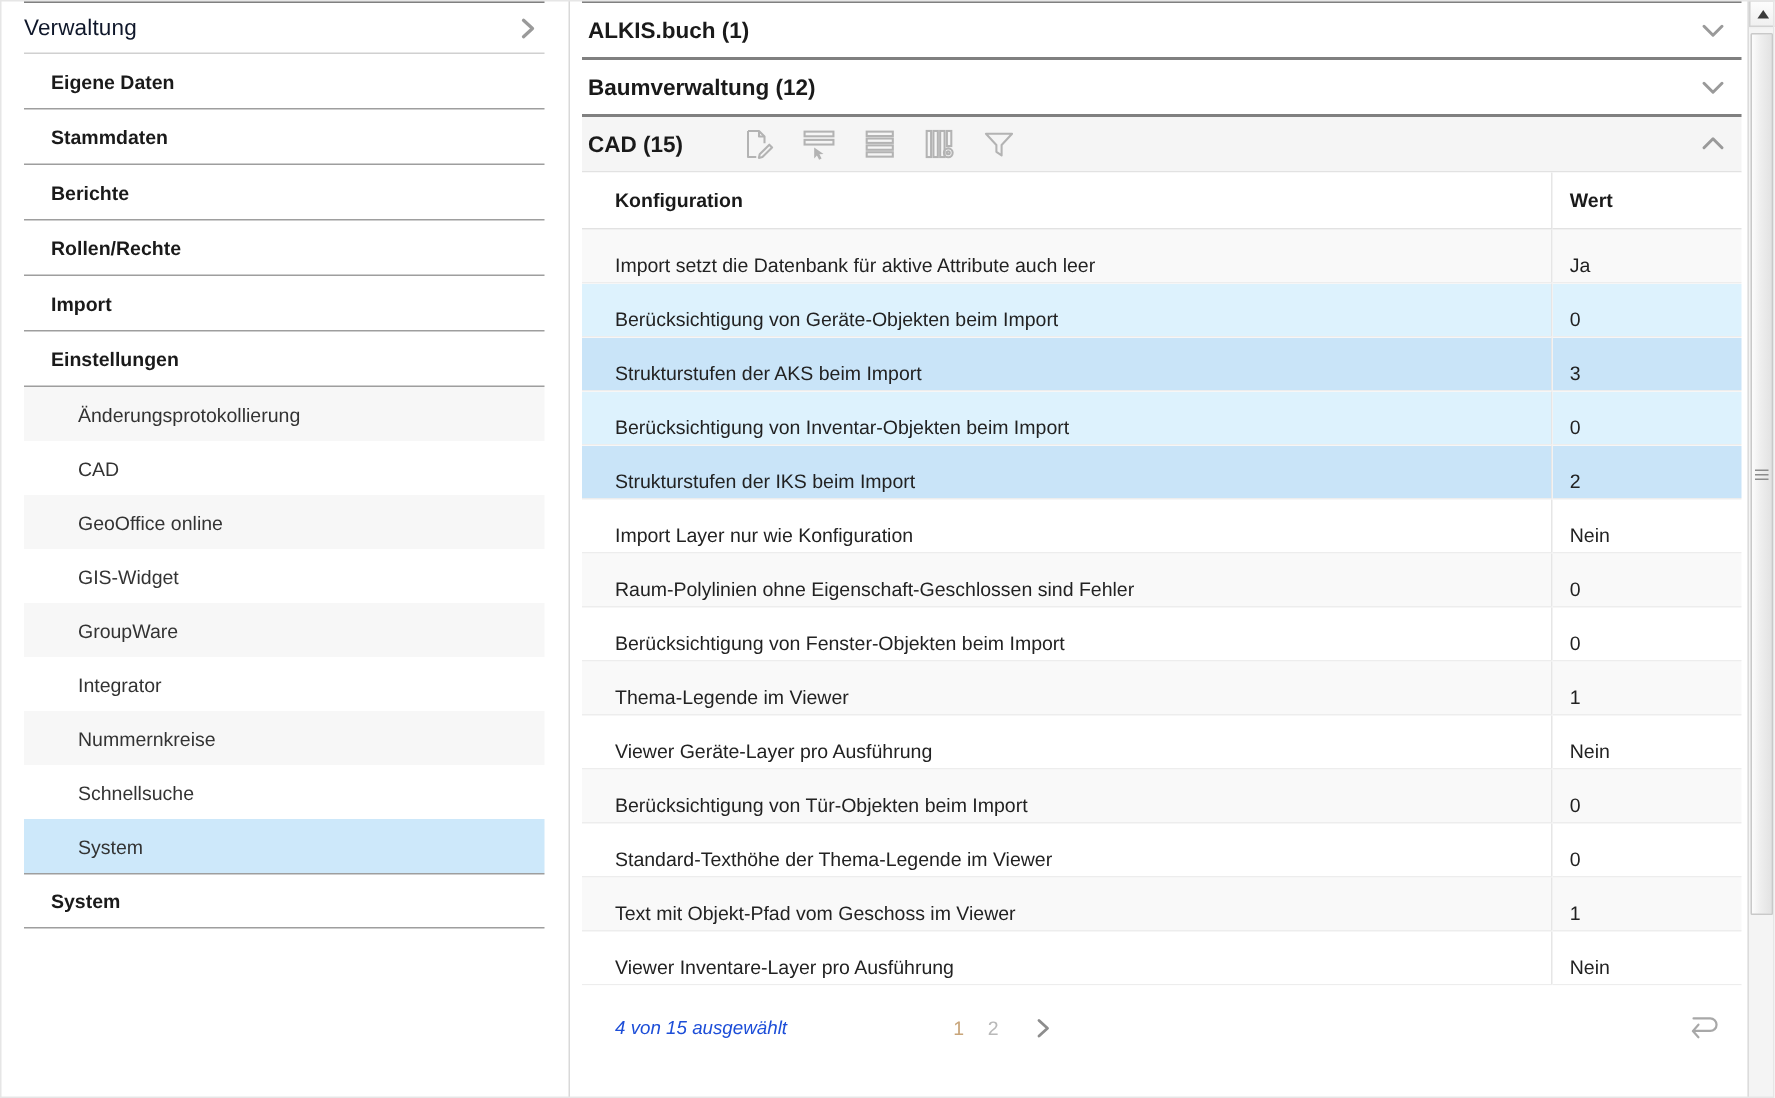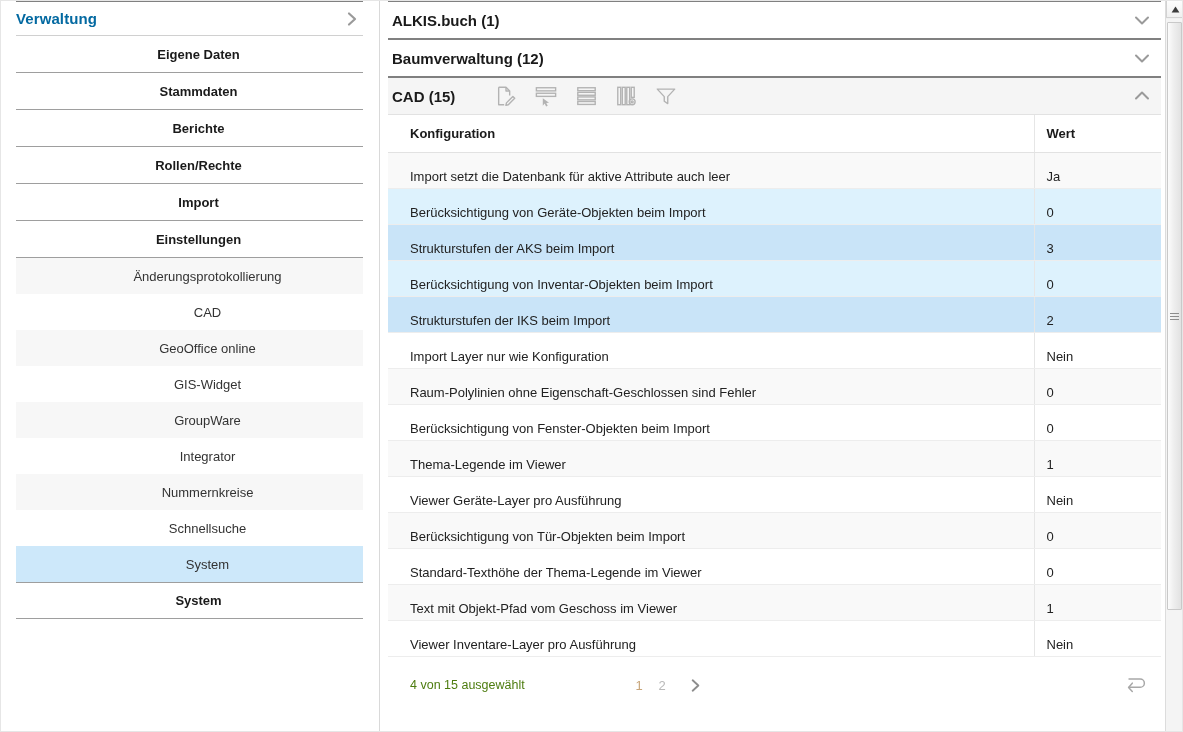--- a/index.html
+++ b/index.html
@@ -32,42 +32,41 @@
     height: 36px;
     display: flex;
     align-items: center;
     justify-content: space-between;
     border-top: 2px solid #808080;
     border-bottom: 1px solid #d0d0d0;
     padding: 0 2px 0 0;
   }
   .sb-header-title {
     font-size: 15px;
-    font-weight: bold;
-    color: #0369a1;
+    font-weight: normal;
+    color: #0f172a;
     letter-spacing: 0.1px;
     text-align: right;
   }
   .chev {
     display: inline-block;
     color: #9a9a9a;
   }
   .chev svg { display: block; }
 
   .sb-item {
     height: 37px;
     display: flex;
     align-items: center;
     border-bottom: 1px solid #9e9e9e;
     font-size: 13px;
     font-weight: bold;
     color: #1a1a1a;
     padding-left: 18px;
     cursor: default;
-    justify-content: center;
   }
   .sb-item.sub {
     font-weight: normal;
     border-bottom: none;
     padding-left: 36px;
     color: #333333;
     height: 36px;
     font-size: 13px;
   }
   .sb-item.sub.alt { background: #f7f7f7; }
@@ -170,23 +169,24 @@
     position: relative;
     height: 56px;
     width: 773px;
     display: flex;
     align-items: center;
     background: #ffffff;
     border-top: 1px solid #ffffff;
   }
   .footer-status {
     font-size: 12.5px;
-    color: #4d7c0f;
+    color: #1d4ed8;
     padding-left: 22px;
     white-space: nowrap;
+    font-style: italic;
   }
   .pager {
     display: flex;
     align-items: center;
     gap: 14px;
     margin-left: 110px;
   }
   .pg {
     font-size: 13px;
     color: #b9b9b9;

